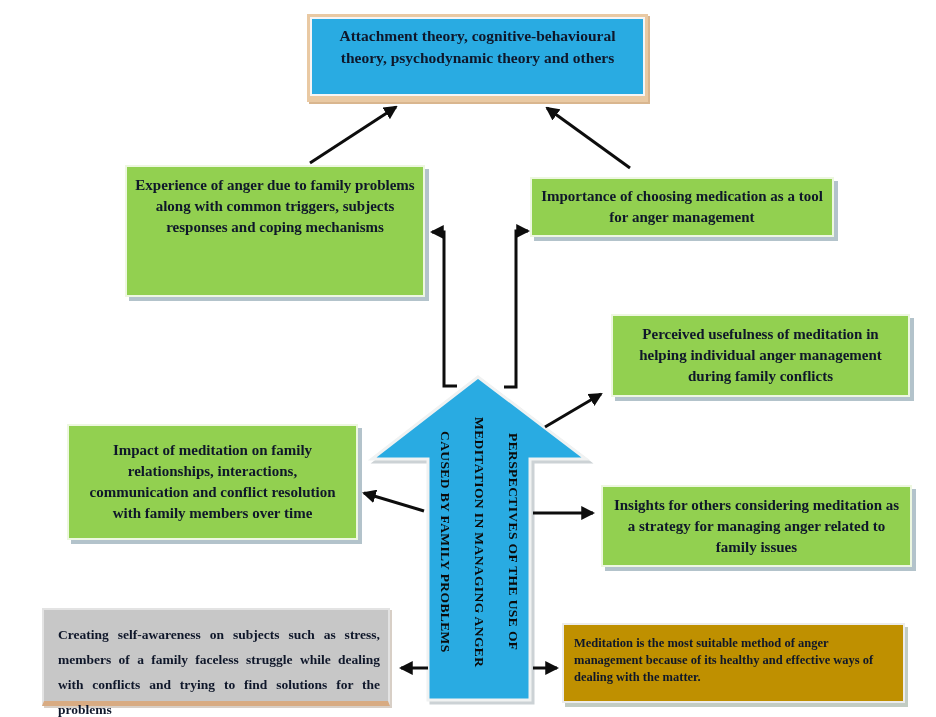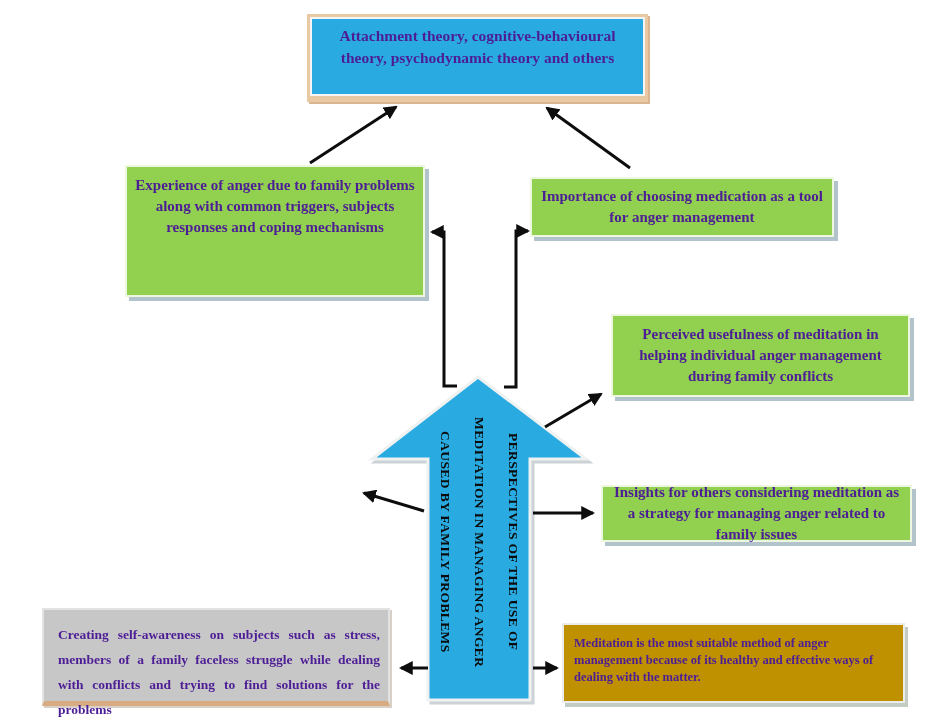--- a/index.html
+++ b/index.html
@@ -11,21 +11,21 @@
     overflow:hidden;
   }
   .box{
     position:absolute;
     box-sizing:border-box;
     display:flex;
     align-items:center;
     justify-content:center;
     text-align:center;
     font-weight:bold;
-    color:#4c1d95;
+    color:#0f172a;
   }
   
   .box-blue{
     background:var(--blue,#29ABE2);
     border:3px solid #E9C9A3;
     border-bottom-width:6px;
     box-shadow:inset 0 0 0 2px #f5f5f5, 2px 2px 0 #d9b68f;
     font-size:15.5px;
     line-height:22px;
     align-items:flex-start;
@@ -113,22 +113,25 @@
   </div>
 
   <div class="box box-green" style="left:530px;top:177px;width:304px;height:60px;">
     <span>Importance of choosing medication as a tool for anger management</span>
   </div>
 
   <div class="box box-green" style="left:611px;top:314px;width:299px;height:83px;">
     <span>Perceived usefulness of meditation in helping individual anger management during family conflicts</span>
   </div>
 
+  <div class="box box-green" style="left:67px;top:424px;width:291px;height:116px;">
+    <span>Impact of meditation on family relationships, interactions, communication and conflict resolution with family members over time</span>
+  </div>
 
-  <div class="box box-green" style="left:601px;top:485px;width:311px;height:57px;">
+  <div class="box box-green" style="left:601px;top:485px;width:311px;height:82px;">
     <span>Insights for others considering meditation as a strategy for managing anger related to family issues</span>
   </div>
 
   <div class="box box-gray" style="left:42px;top:608px;width:348px;height:98px;">
     <span>Creating self-awareness on subjects such as stress, members of a family faceless struggle while dealing with conflicts and trying to find solutions for the problems</span>
   </div>
 
   <div class="box box-gold" style="left:562px;top:623px;width:343px;height:80px;">
     <span>Meditation is the most suitable method of anger management because of its healthy and effective ways of dealing with the matter.</span>
   </div>

